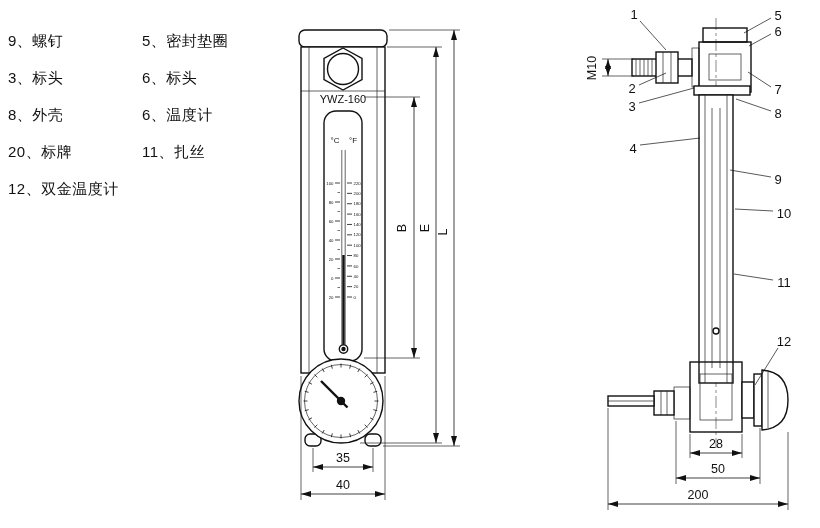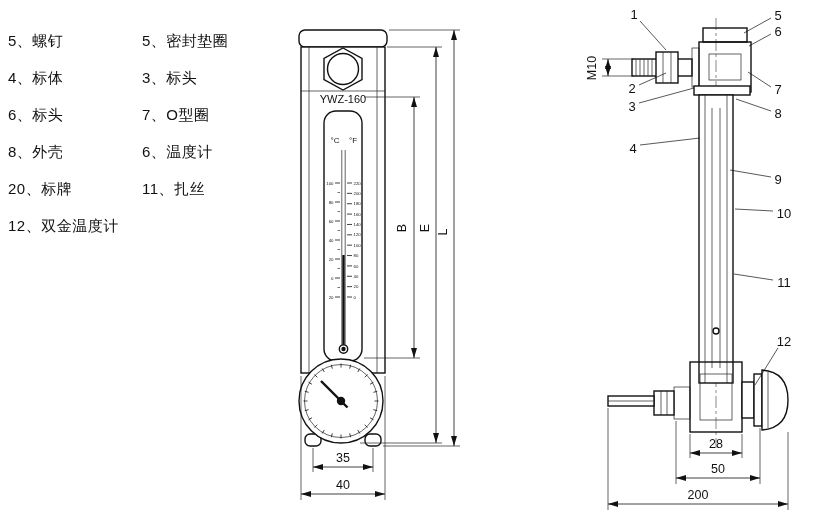--- a/index.html
+++ b/index.html
@@ -19,26 +19,24 @@
   .cl{fill:none;stroke:#111;stroke-width:.5;stroke-dasharray:12 3 3 3;}
   .dimtxt{font-size:12.5px;}
   .callout{font-size:13px;text-anchor:middle;}
 </style>
 </head>
 <body>
 
 <div class="canvas">
 
   <div class="parts-list">
-      <div class="part">5、螺钉</div>
+      <div class="part">9、螺钉</div>
       <div class="part">5、密封垫圈</div>
-      <div class="part">4、标体</div>
       <div class="part">3、标头</div>
       <div class="part">6、标头</div>
-      <div class="part">7、O型圈</div>
       <div class="part">8、外壳</div>
       <div class="part">6、温度计</div>
       <div class="part">20、标牌</div>
       <div class="part">11、扎丝</div>
       <div class="part">12、双金温度计</div>
     </div>
 
   <svg width="820" height="528" viewBox="0 0 820 528">
     <defs>
       <marker id="arr" markerUnits="userSpaceOnUse" markerWidth="10" markerHeight="8" refX="10" refY="4" orient="auto-start-reverse">

